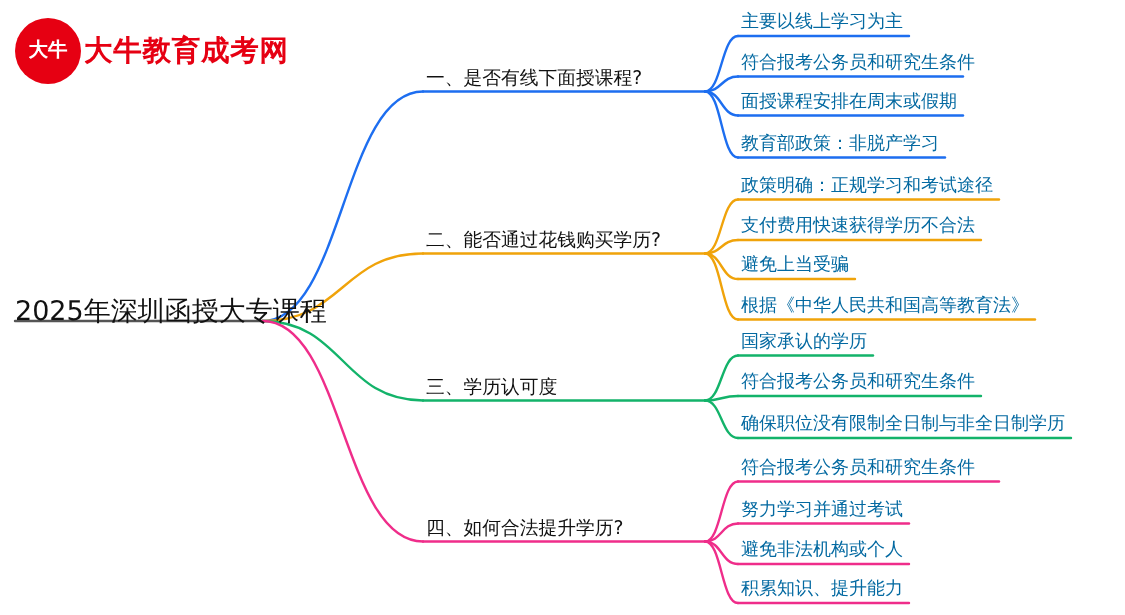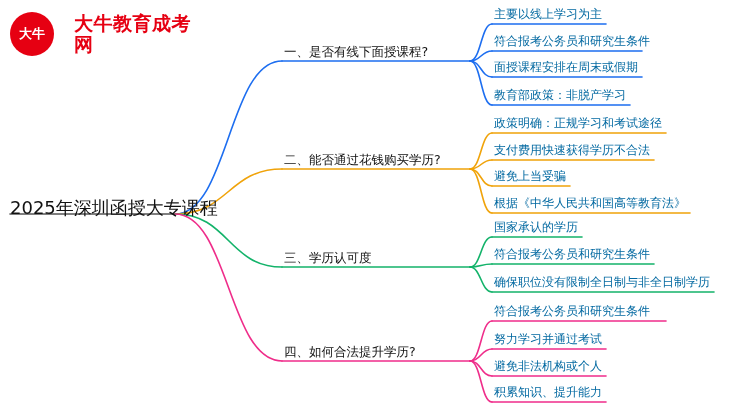--- a/index.html
+++ b/index.html
@@ -40,24 +40,24 @@
     display: flex;
     align-items: center;
     justify-content: center;
   }
   .logo-mark .glyph {
     color: #ffffff;
     font-size: 13px;
     font-weight: bold;
     line-height: 1.05;
     text-align: center;
-    font-family: Liberation Sans, sans-serif;
+    font-family: Liberation Mono, monospace;
   }
   .logo-text {
-    margin-left: 20px;
+    margin-left: 2px;
     display: flex;
     flex-direction: column;
     justify-content: center;
   }
   .logo-title {
     color: #e60012;
     font-size: 19px;
     font-weight: bold;
     letter-spacing: 0.5px;
     font-family: "DejaVu Sans", sans-serif;

